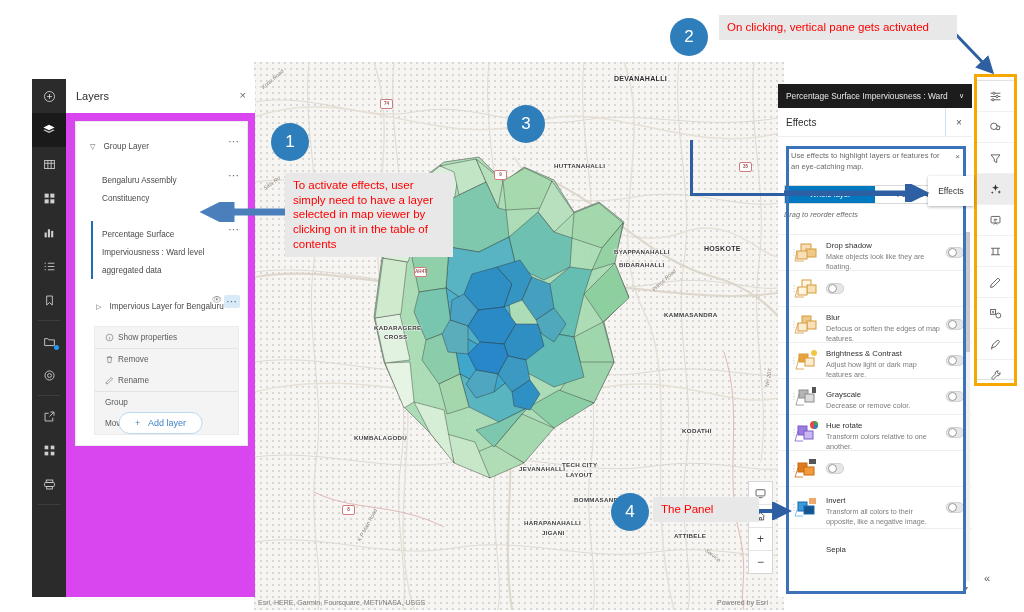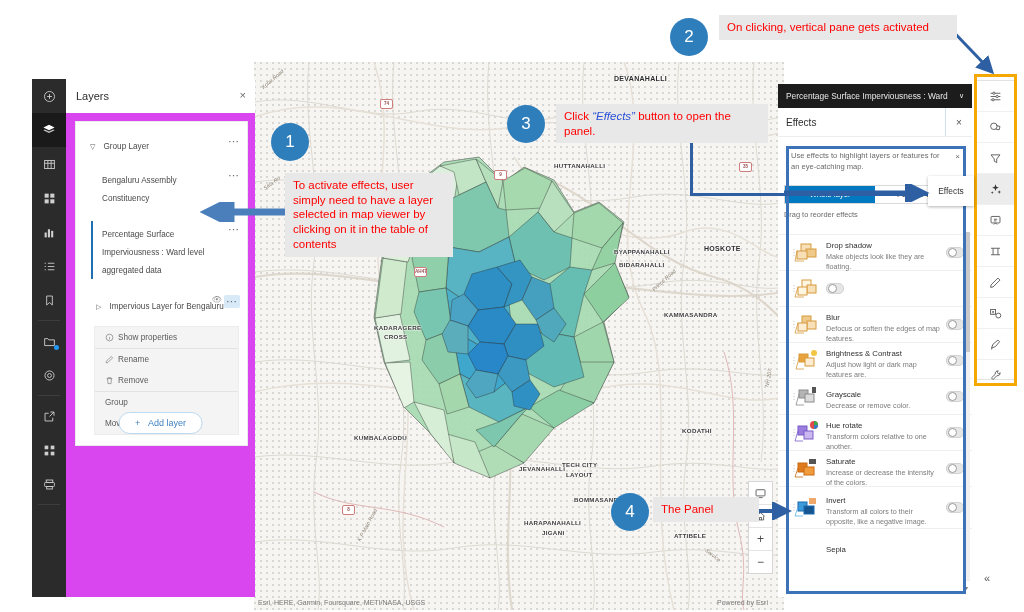--- a/index.html
+++ b/index.html
@@ -75,21 +75,21 @@
   .rp-sub-close{position:absolute;right:0;top:0;width:26px;height:28px;
     display:flex;align-items:center;justify-content:center;font-size:10px;color:#555;
     border-left:1px solid #cfe2f2;}
   .rp-tip{margin:7px 6px 0 6px;position:relative;padding:6px 22px 7px 7px;}
   .rp-tip-txt{font-size:7.6px;color:#6a6a6a;line-height:1.45;}
   .rp-tip-x{position:absolute;right:6px;top:8px;font-size:8px;color:#6a6a6a;}
   .rp-tabs{display:flex;margin:6px 6px 0 6px;border:1px solid #d9d9d9;}
   .rp-tab{flex:1;text-align:center;font-size:7.8px;padding:4px 0;color:#3a3a3a;
     white-space:nowrap;overflow:hidden;}
   .rp-tab.on{background:#0079c1;color:#fff;}
-  .rp-drag{font-size:7.4px;color:#6a6a6a;padding:6px 6px 4px 6px;}
+  .rp-drag{font-size:7.4px;color:#6a6a6a;padding:6px 6px 4px 6px;font-style:italic;}
   .eff-list{position:absolute;left:0;top:150px;right:0;bottom:14px;overflow:hidden;}
   .eff-row{display:flex;align-items:center;gap:5px;padding:5px 8px 5px 5px;
     border-top:1px solid #efefef;height:36px;box-sizing:border-box;}
   .grip{width:5px;color:#b9b9b9;font-size:8px;line-height:.75;letter-spacing:-1px;}
   .eff-ico{width:28px;height:26px;flex:0 0 28px;position:relative;}
   .eff-txt{flex:1;min-width:0;}
   .eff-name{font-size:7.8px;color:#2f2f2f;line-height:1.25;}
   .eff-desc{font-size:7.2px;color:#7b7b7b;line-height:1.28;}
   .tgl{width:16px;height:9px;border-radius:5px;background:#e6e6e6;border:1px solid #d2d2d2;
     position:relative;flex:0 0 16px;}
@@ -401,29 +401,29 @@
       <div class="ctx-item">
         <svg width="9" height="9" viewBox="0 0 16 16" fill="none" stroke="#7a7a7a" stroke-width="1.2">
               <circle cx="8" cy="8" r="6"></circle>
               <path d="M8 5v.6M8 7.4v4"></path>
             </svg>
         <span>Show properties</span>
       </div>
       <div class="ctx-sep"></div>
       <div class="ctx-item">
         <svg width="9" height="9" viewBox="0 0 16 16" fill="none" stroke="#7a7a7a" stroke-width="1.2">
-              <path d="M11 2.5l2.5 2.5L5 13.5 2 14l.5-3z"></path>
-            </svg>
-        <span>Rename</span>
+              <path d="M3 4.5h10M5.5 4.5V3h5v1.5M4.5 4.5l.8 9h5.4l.8-9"></path>
+            </svg>
+        <span>Remove</span>
       </div>
       <div class="ctx-item">
         <svg width="9" height="9" viewBox="0 0 16 16" fill="none" stroke="#7a7a7a" stroke-width="1.2">
-              <path d="M3 4.5h10M5.5 4.5V3h5v1.5M4.5 4.5l.8 9h5.4l.8-9"></path>
-            </svg>
-        <span>Remove</span>
+              <path d="M11 2.5l2.5 2.5L5 13.5 2 14l.5-3z"></path>
+            </svg>
+        <span>Rename</span>
       </div>
       <div class="ctx-sep"></div>
       <div class="ctx-item">
         <span>Group</span>
       </div>
       <div class="ctx-item">
         <span>Move</span>
       </div>
     </div>
   </div>
@@ -576,24 +576,20 @@
       <span class="eff-ico">
         <svg width="28" height="26" viewBox="0 0 28 26">
               <g stroke="#c96a12" stroke-width="1">
                 <rect x="5" y="7" width="9" height="9" fill="#e07b1d"></rect>
                 <rect x="11" y="11" width="10" height="8" fill="#f29b3c"></rect>
               </g>
               <rect x="16" y="3" width="7" height="5" fill="#555"></rect>
               <path d="M5 12 L2 21 L10 21" stroke="#c96a12" fill="none" stroke-width=".8"></path>
             </svg>
       </span>
-      <span class="eff-txt">
-        <span class="eff-name">Saturate</span>
-        <div class="eff-desc">Increase or decrease the intensity of the colors.</div>
-      </span>
       <span class="tgl"></span>
     </div>
 
     <div class="eff-row" style="height:42px;">
       <span class="grip">⋮⋮</span>
       <span class="eff-ico">
         <svg width="28" height="26" viewBox="0 0 28 26">
               <g stroke="#1b6aad" stroke-width="1">
                 <rect x="5" y="7" width="9" height="9" fill="#3b9ada"></rect>
                 <rect x="11" y="11" width="10" height="8" fill="#14558f"></rect>
@@ -739,18 +735,17 @@
   <line x1="2" y1="9" x2="70" y2="9" stroke="#2e5fa3" stroke-width="4" marker-end="url(#ah4)"></line>
 </svg>
 
 <div class="badge" style="left:271px;top:123px;">1</div>
 <div class="callout" style="left:285px;top:173px;width:152px;">To activate effects, user simply need to have a layer selected in map viewer by clicking on it in the table of contents</div>
 
 <div class="badge" style="left:670px;top:18px;">2</div>
 <div class="callout" style="left:719px;top:15px;width:222px;">On clicking, vertical pane gets activated</div>
 
 <div class="badge" style="left:507px;top:105px;">3</div>
-<div class="callout" style="left:556px;top:104px;width:196px;"><span>Click </span><span class="em">“Effects”</span><span> button to open the panel.</span></div>
 
 <div class="badge" style="left:611px;top:493px;">4</div>
 <div class="callout" style="left:653px;top:497px;width:90px;">The Panel</div>
 
 </div>
 
 </body></html>

